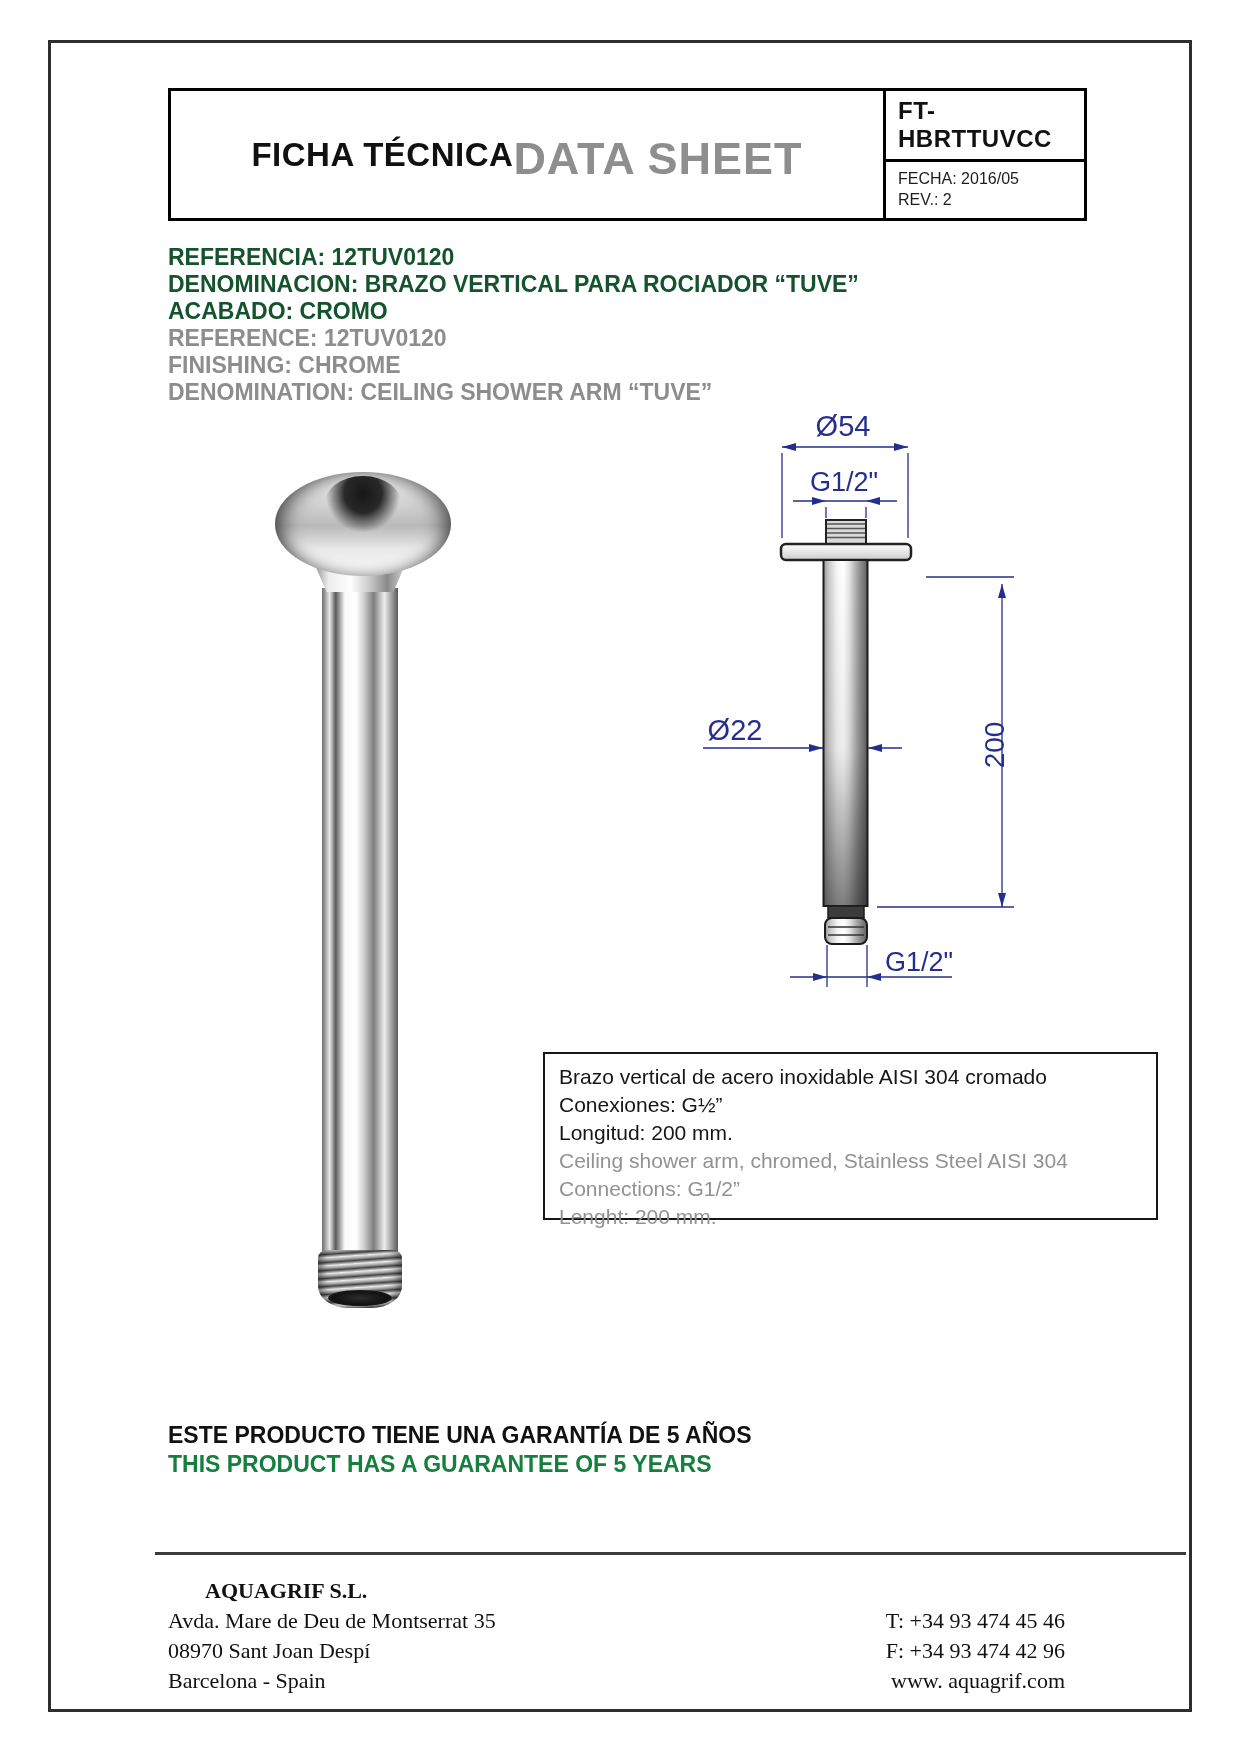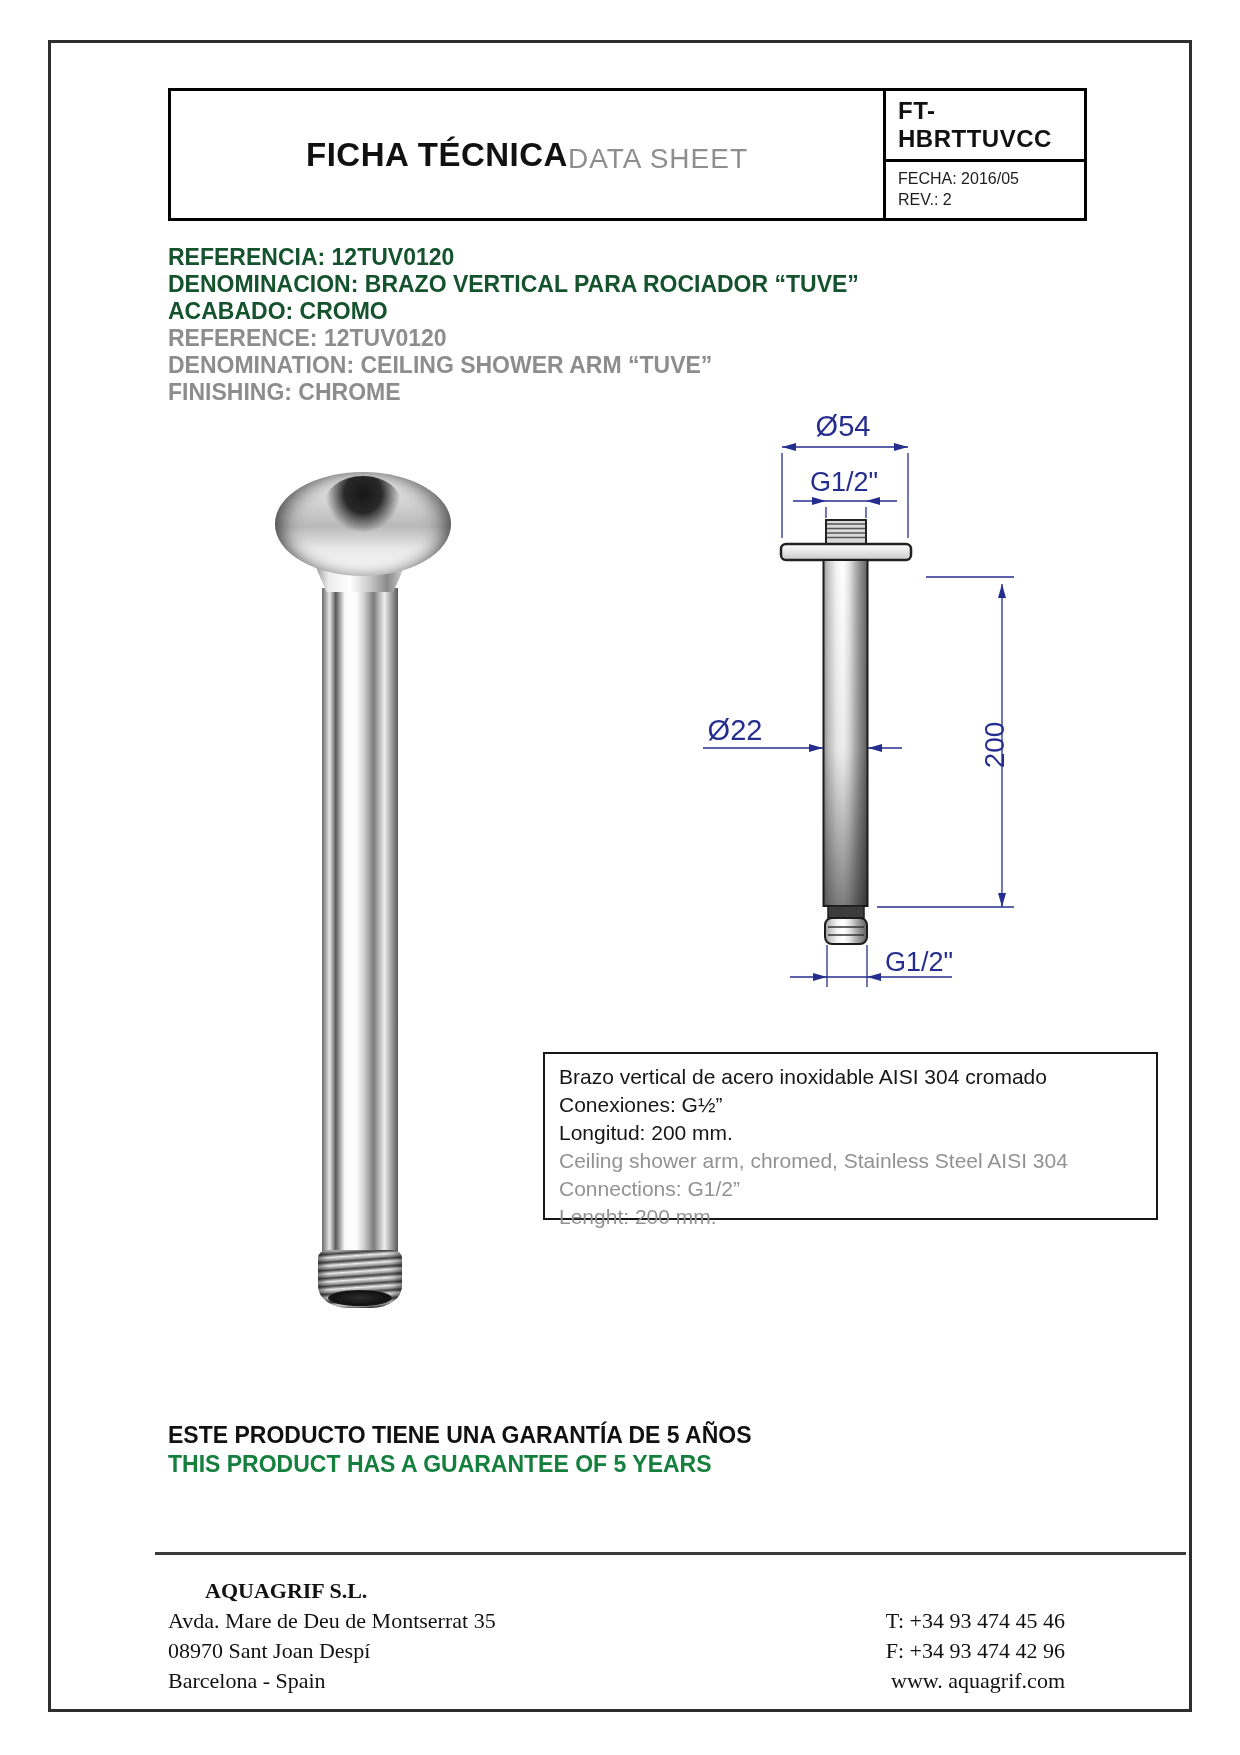--- a/index.html
+++ b/index.html
@@ -23,21 +23,21 @@
   .logo-mark{position:relative;width:88px;height:88px;}
   .corner{position:absolute;width:22px;height:22px;box-sizing:border-box;}
   .corner.tl{left:0;top:0;border-left:7px solid #141414;border-top:7px solid #141414;}
   .corner.tr{right:0;top:0;border-right:7px solid #141414;border-top:7px solid #141414;}
   .corner.bl{left:0;bottom:0;border-left:7px solid #141414;border-bottom:7px solid #141414;}
   .corner.br{right:0;bottom:0;border-right:7px solid #141414;border-bottom:7px solid #141414;}
   .ring{position:absolute;left:10px;top:7px;width:52px;height:60px;border:8px solid #d21f26;border-radius:50%;}
   .brand{font-size:62px;font-weight:bold;color:#141414;letter-spacing:-2px;margin-left:8px;}
 
   .title-es{font-size:33px;font-weight:bold;color:#111;letter-spacing:.5px;}
-  .title-en{font-size:28px;font-weight:normal;color:#8e8e8e;letter-spacing:1px;margin-top:8px;}
+  .title-en{font-size:45px;font-weight:bold;color:#8e8e8e;letter-spacing:1px;margin-top:8px;}
 
   
   .prodinfo{position:absolute;left:168px;top:244px;font-size:23px;font-weight:bold;line-height:27px;white-space:nowrap;}
   .prodinfo .es{color:#14532d;}
   .prodinfo .en{color:#8d8d8d;}
 
   
   .flange{position:absolute;left:275px;top:472px;width:176px;height:104px;border-radius:50%;z-index:3;
           background:linear-gradient(180deg,#f4f4f4 0%,#d9d9d9 26%,#b9b9b9 52%,#e9e9e9 74%,#fbfbfb 100%);
           box-shadow:inset 16px 4px 20px -10px rgba(0,0,0,.65), inset -16px 4px 20px -10px rgba(0,0,0,.6),
@@ -97,22 +97,22 @@
         <div>REV.: 2</div>
       </div>
     </div>
   </div>
 
   <div class="prodinfo">
     <div class="es">REFERENCIA: 12TUV0120</div>
     <div class="es">DENOMINACION: BRAZO VERTICAL PARA ROCIADOR “TUVE”</div>
     <div class="es">ACABADO: CROMO</div>
     <div class="en">REFERENCE: 12TUV0120</div>
+    <div class="en">FINISHING: CHROME</div>
     <div class="en">DENOMINATION: CEILING SHOWER ARM “TUVE”</div>
-    <div class="en">FINISHING: CHROME</div>
   </div>
 
   <div>
     <div class="tube-photo"></div>
     <div class="cone"></div>
     <div class="flange">
       <div class="flange-reflection"></div>
     </div>
     <div class="thread-photo"></div>
   </div>

